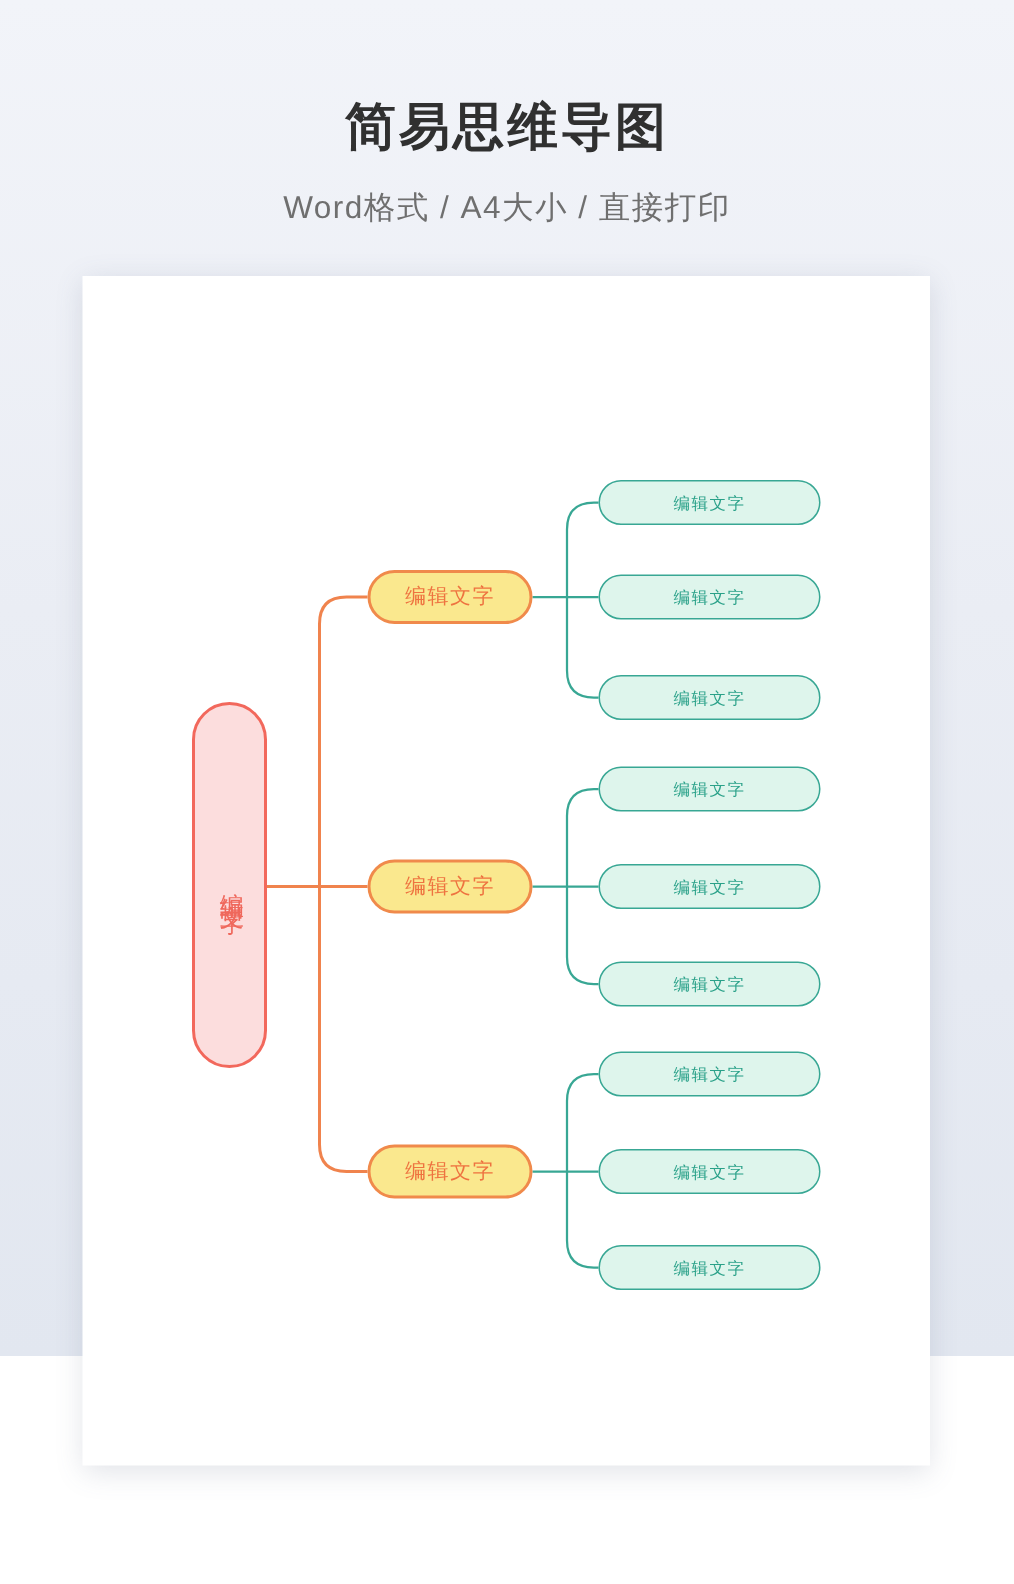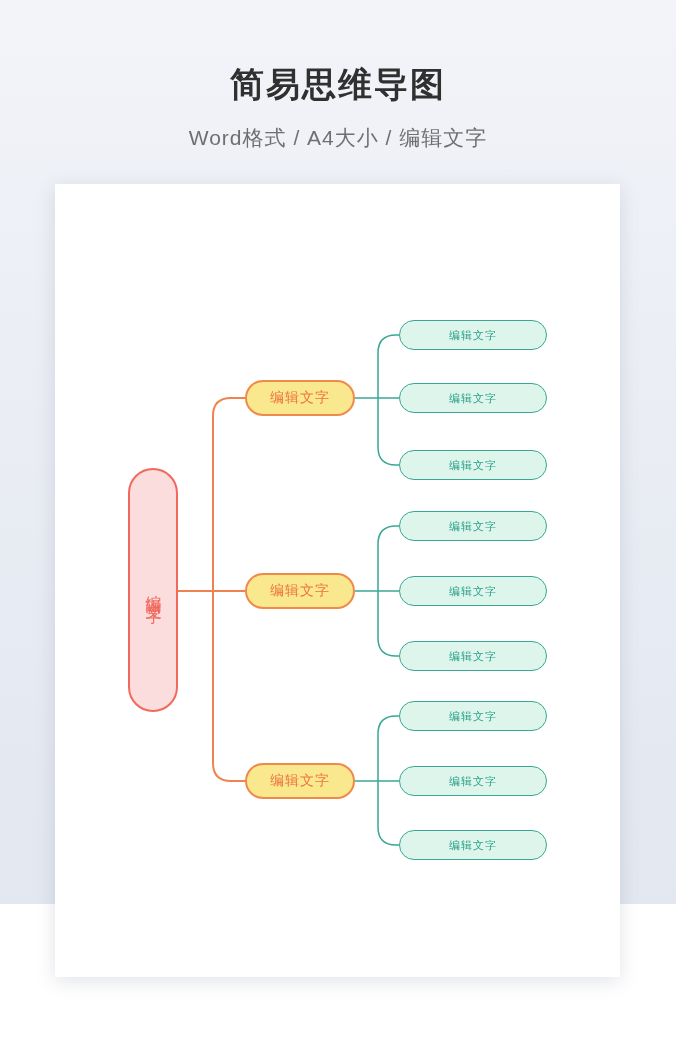--- a/index.html
+++ b/index.html
@@ -103,21 +103,21 @@
   .leaf-8 { top: 582px; }
   .leaf-9 { top: 646px; }
 </style>
 </head>
 <body>
 
 <div class="canvas">
 
   <div class="header">
     <div class="title">简易思维导图</div>
-    <div class="subtitle">Word格式 / A4大小 / 编辑文字</div>
+    <div class="subtitle">Word格式 / A4大小 / 直接打印</div>
   </div>
 
   <div class="page">
 
     <svg class="connector-svg" viewBox="0 0 565 793" aria-hidden="true">
 
       <g stroke="#f0834d" stroke-width="2" fill="none">
         <path d="M 123 407 L 190 407"></path>
         <path d="M 190 214 L 176 214 Q 158 214 158 232 L 158 579 Q 158 597 176 597 L 190 597"></path>
       </g>

